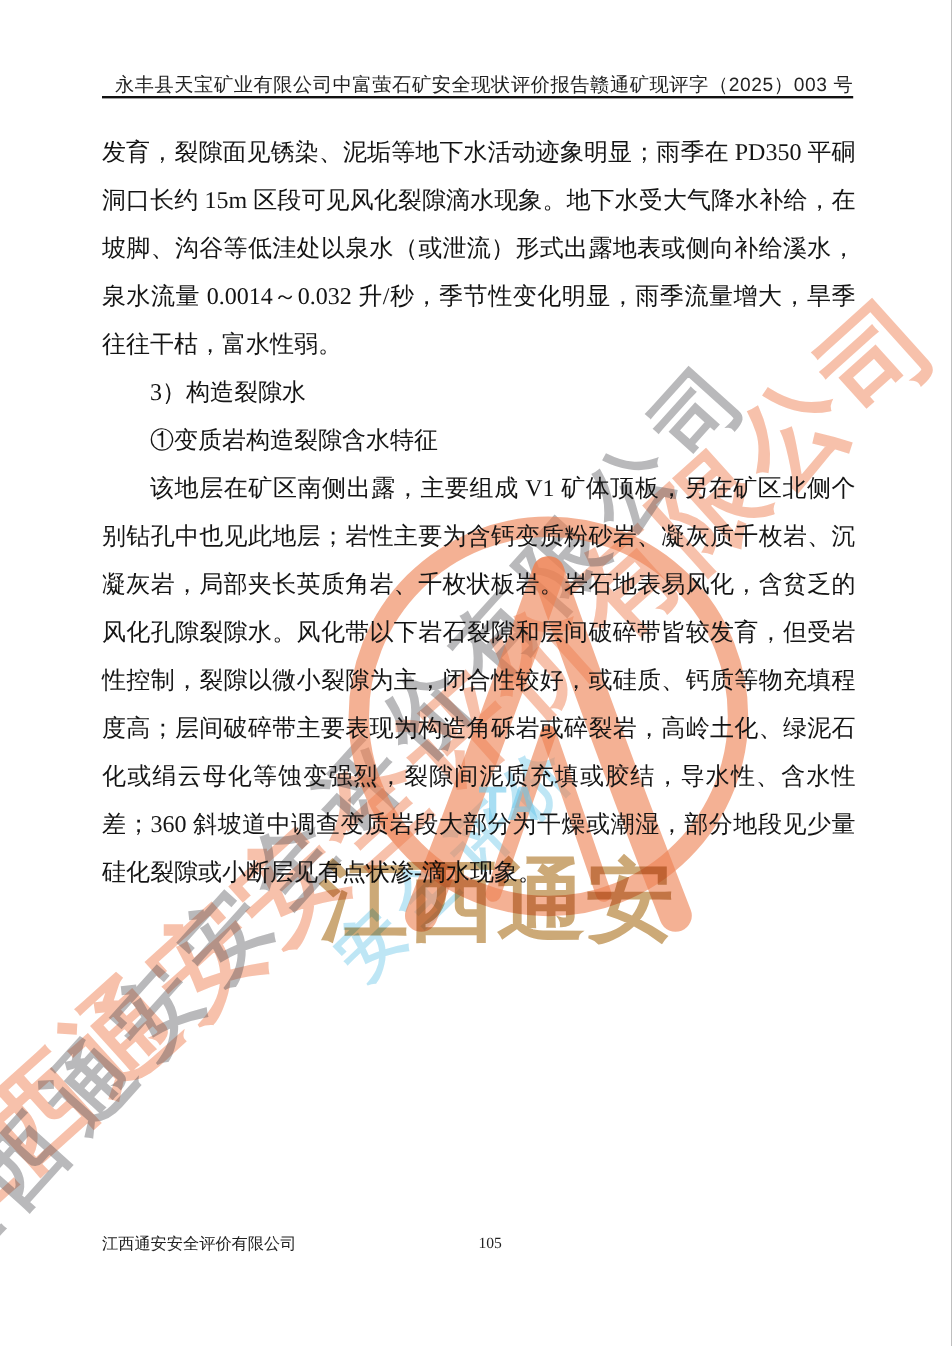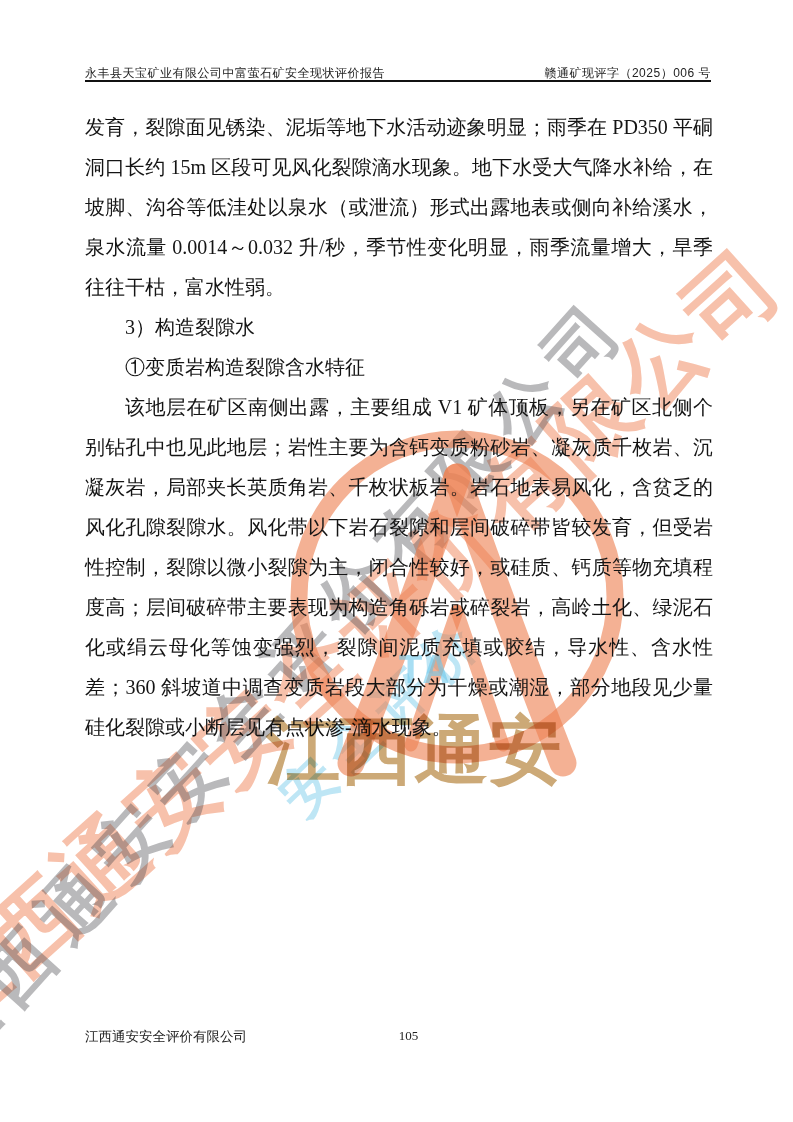--- a/index.html
+++ b/index.html
@@ -7,23 +7,23 @@
     position:relative;
     width:793px;height:1122px;
     background:#ffffff;
     overflow:hidden;
     margin:0 auto;
     font-family:"Liberation Serif","DejaVu Serif",serif;
   }
   
   .header{
     position:absolute;left:85px;right:82px;top:52px;height:30px;
-    display:flex;justify-content:space-between;align-items:flex-end;
+    display:flex;justify-content:flex-end;align-items:flex-end;
     font-family:"Liberation Sans","DejaVu Sans",sans-serif;
-    font-size:12px;color:#222;letter-spacing:.5px;
+    font-size:16px;color:#222;letter-spacing:.5px;
     z-index:3;
   }
   .header-rule{
     position:absolute;left:85px;right:82px;top:80px;height:2px;
     background:#111;z-index:3;
   }
   
   .body-text{
     position:absolute;left:85px;top:107px;width:628px;
     font-size:20px;line-height:40px;color:#141414;
@@ -101,21 +101,21 @@
       <path d="M 76 348 C 130 210 158 130 182 62" stroke-width="27" stroke-linecap="round"></path>
       <path d="M 288 348 C 234 210 206 130 182 62" stroke-width="27" stroke-linecap="round"></path>
       <path d="M 136 330 C 162 255 172 225 182 196" stroke-width="13" stroke-linecap="round"></path>
       <path d="M 228 330 C 202 255 192 225 182 196" stroke-width="13" stroke-linecap="round"></path>
     </g>
   </svg>
   <div class="wm wm-stamp-letters">TA</div>
 
   <div class="header">
     <span>永丰县天宝矿业有限公司中富萤石矿安全现状评价报告</span>
-    <span>赣通矿现评字（2025）006 号</span>
+    <span>赣通矿现评字（2025）003 号</span>
   </div>
   <div class="header-rule"></div>
 
   <div class="body-text">
     <p>发育，裂隙面见锈染、泥垢等地下水活动迹象明显；雨季在 PD350 平硐洞口长约 15m 区段可见风化裂隙滴水现象。地下水受大气降水补给，在坡脚、沟谷等低洼处以泉水（或泄流）形式出露地表或侧向补给溪水，泉水流量 0.0014～0.032 升/秒，季节性变化明显，雨季流量增大，旱季往往干枯，富水性弱。</p>
     <p class="indent">3）构造裂隙水</p>
     <p class="indent">①变质岩构造裂隙含水特征</p>
     <p class="indent">该地层在矿区南侧出露，主要组成 V1 矿体顶板，另在矿区北侧个别钻孔中也见此地层；岩性主要为含钙变质粉砂岩、凝灰质千枚岩、沉凝灰岩，局部夹长英质角岩、千枚状板岩。岩石地表易风化，含贫乏的风化孔隙裂隙水。风化带以下岩石裂隙和层间破碎带皆较发育，但受岩性控制，裂隙以微小裂隙为主，闭合性较好，或硅质、钙质等物充填程度高；层间破碎带主要表现为构造角砾岩或碎裂岩，高岭土化、绿泥石化或绢云母化等蚀变强烈，裂隙间泥质充填或胶结，导水性、含水性差；360 斜坡道中调查变质岩段大部分为干燥或潮湿，部分地段见少量硅化裂隙或小断层见有点状渗-滴水现象。</p>
   </div>
 

